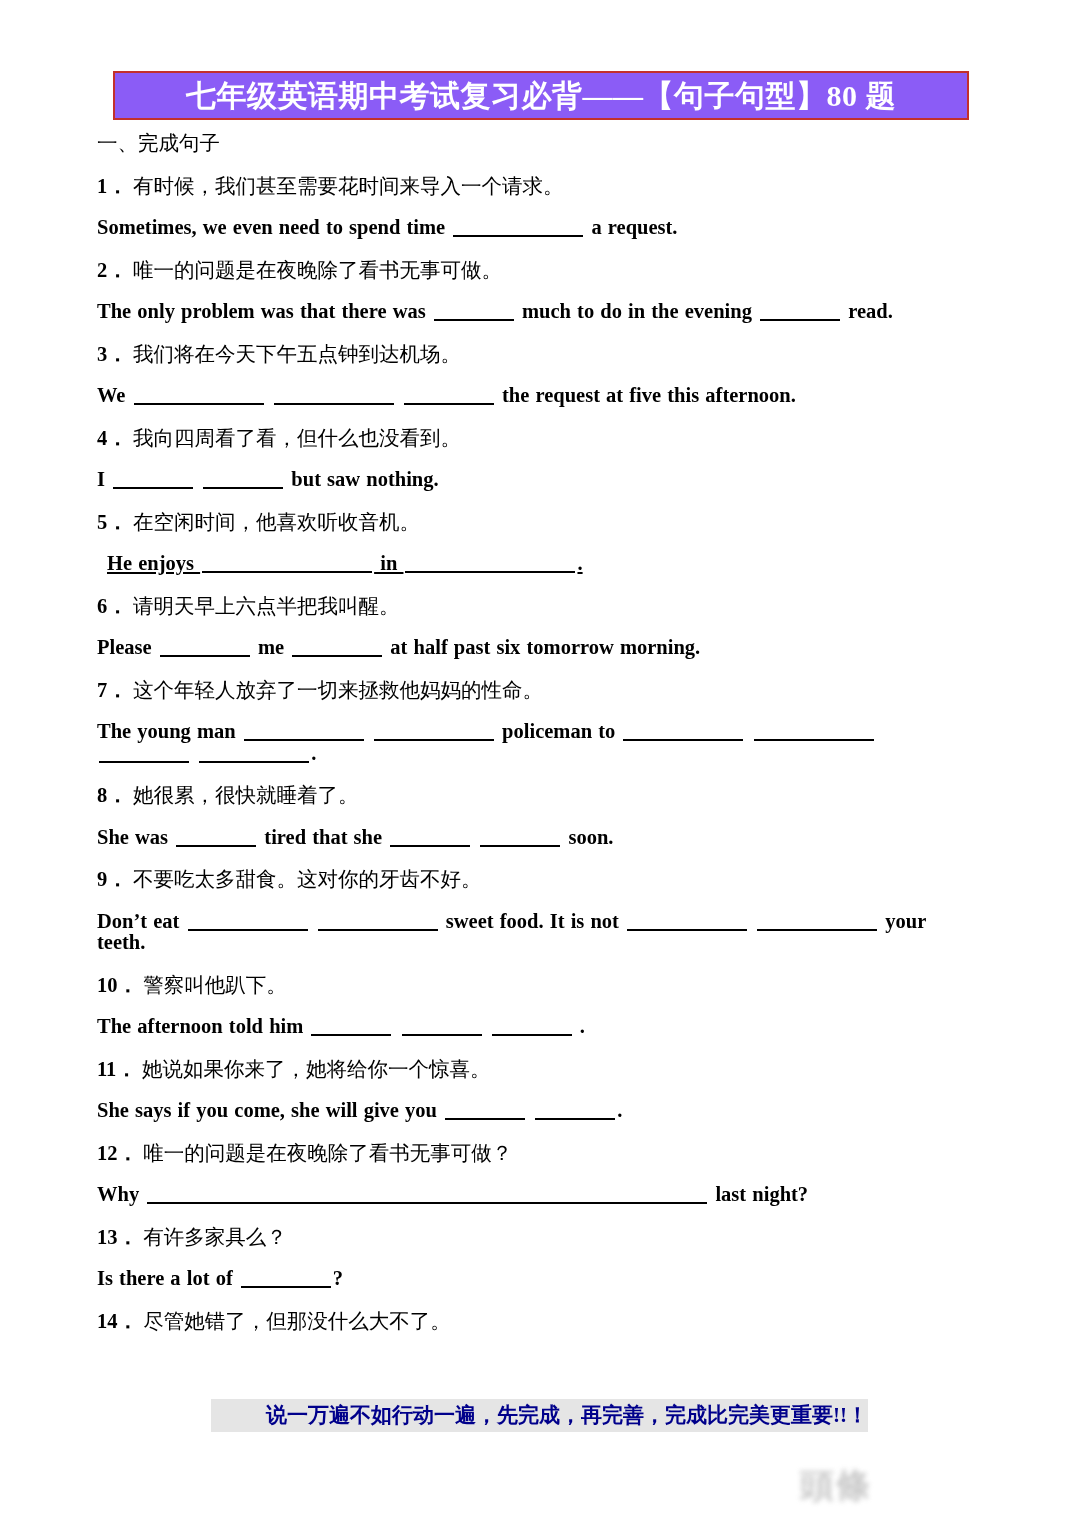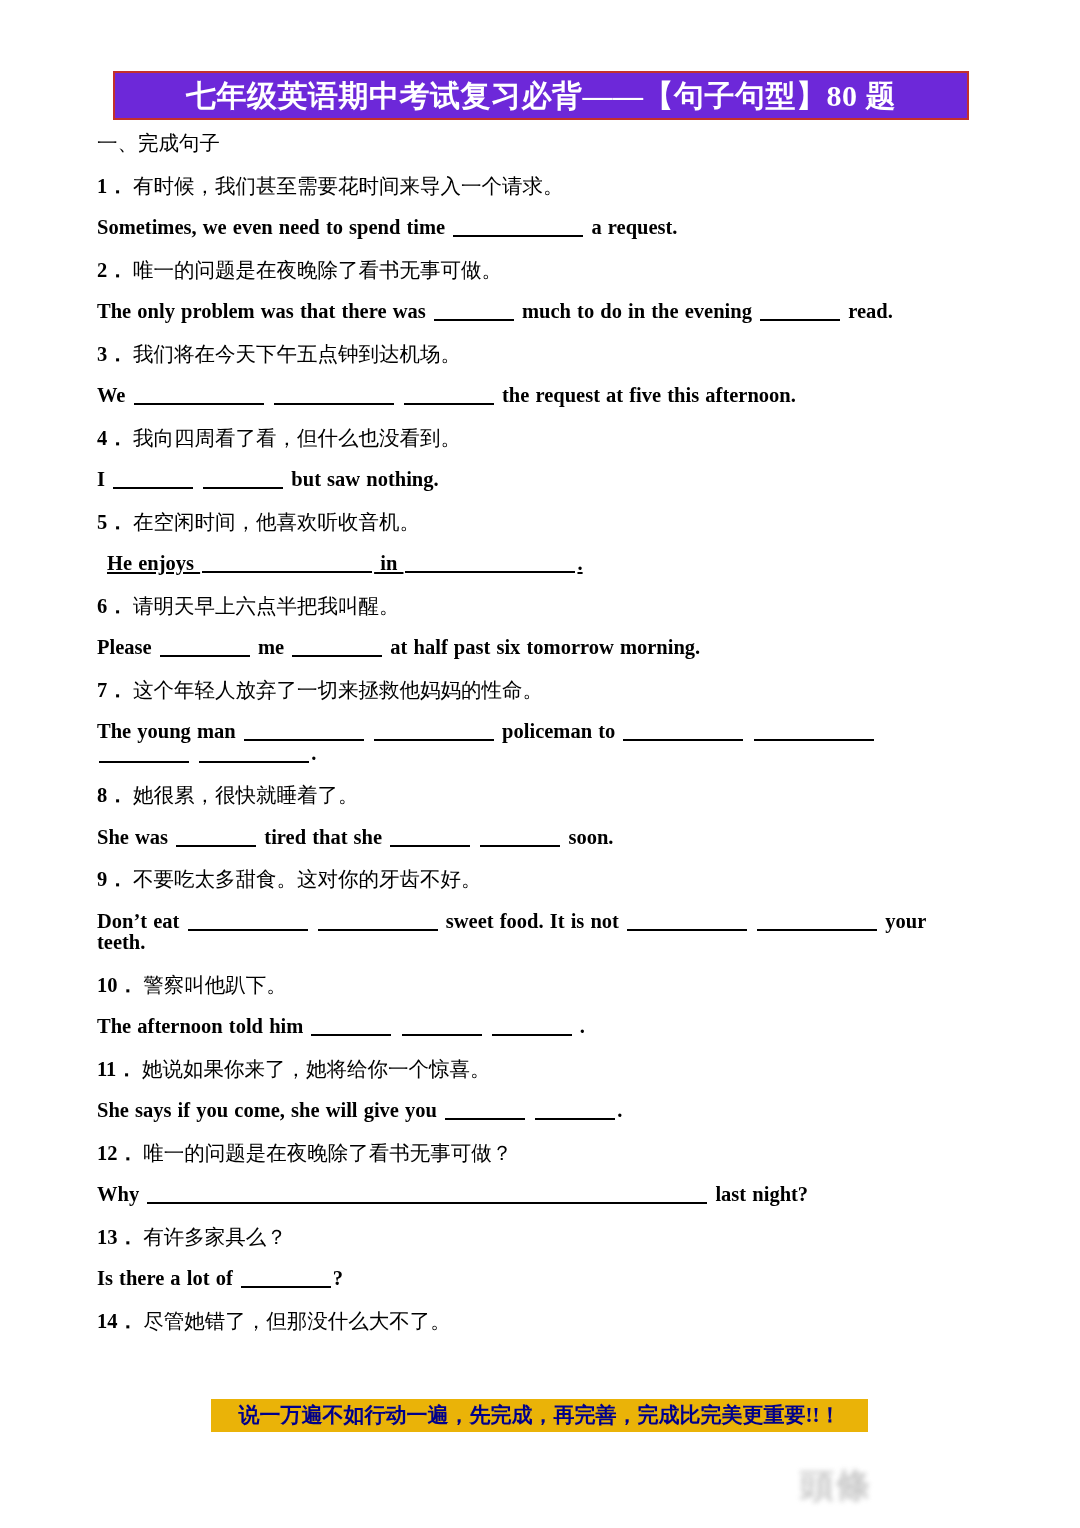--- a/index.html
+++ b/index.html
@@ -24,21 +24,21 @@
     padding: 0;
   }
 
   
   .title-banner {
     position: absolute;
     left: 113px;
     top: 71px;
     width: 856px;
     height: 49px;
-    background: #6d28d9;
+    background: #8b5cf6;
     border: 2px solid #c3302c;
     box-sizing: border-box;
     display: flex;
     align-items: center;
     justify-content: center;
   }
   .title-banner-text {
     color: #ffffff;
     font-size: 30px;
     font-weight: bold;
@@ -104,24 +104,24 @@
   .w170 { width: 170px; }
   .w560 { width: 560px; }
 
   
   .footer-banner {
     position: absolute;
     left: 211px;
     top: 1399px;
     width: 657px;
     height: 33px;
-    background: #eab308;
+    background: #e5e5e5;
     display: flex;
     align-items: center;
-    justify-content: center;
+    justify-content: flex-end;
   }
   .footer-banner-text {
     color: #00008b;
     font-size: 21px;
     font-weight: bold;
     white-space: nowrap;
     line-height: 1;
     font-family: "Liberation Serif", "DejaVu Serif", serif;
   }
 

